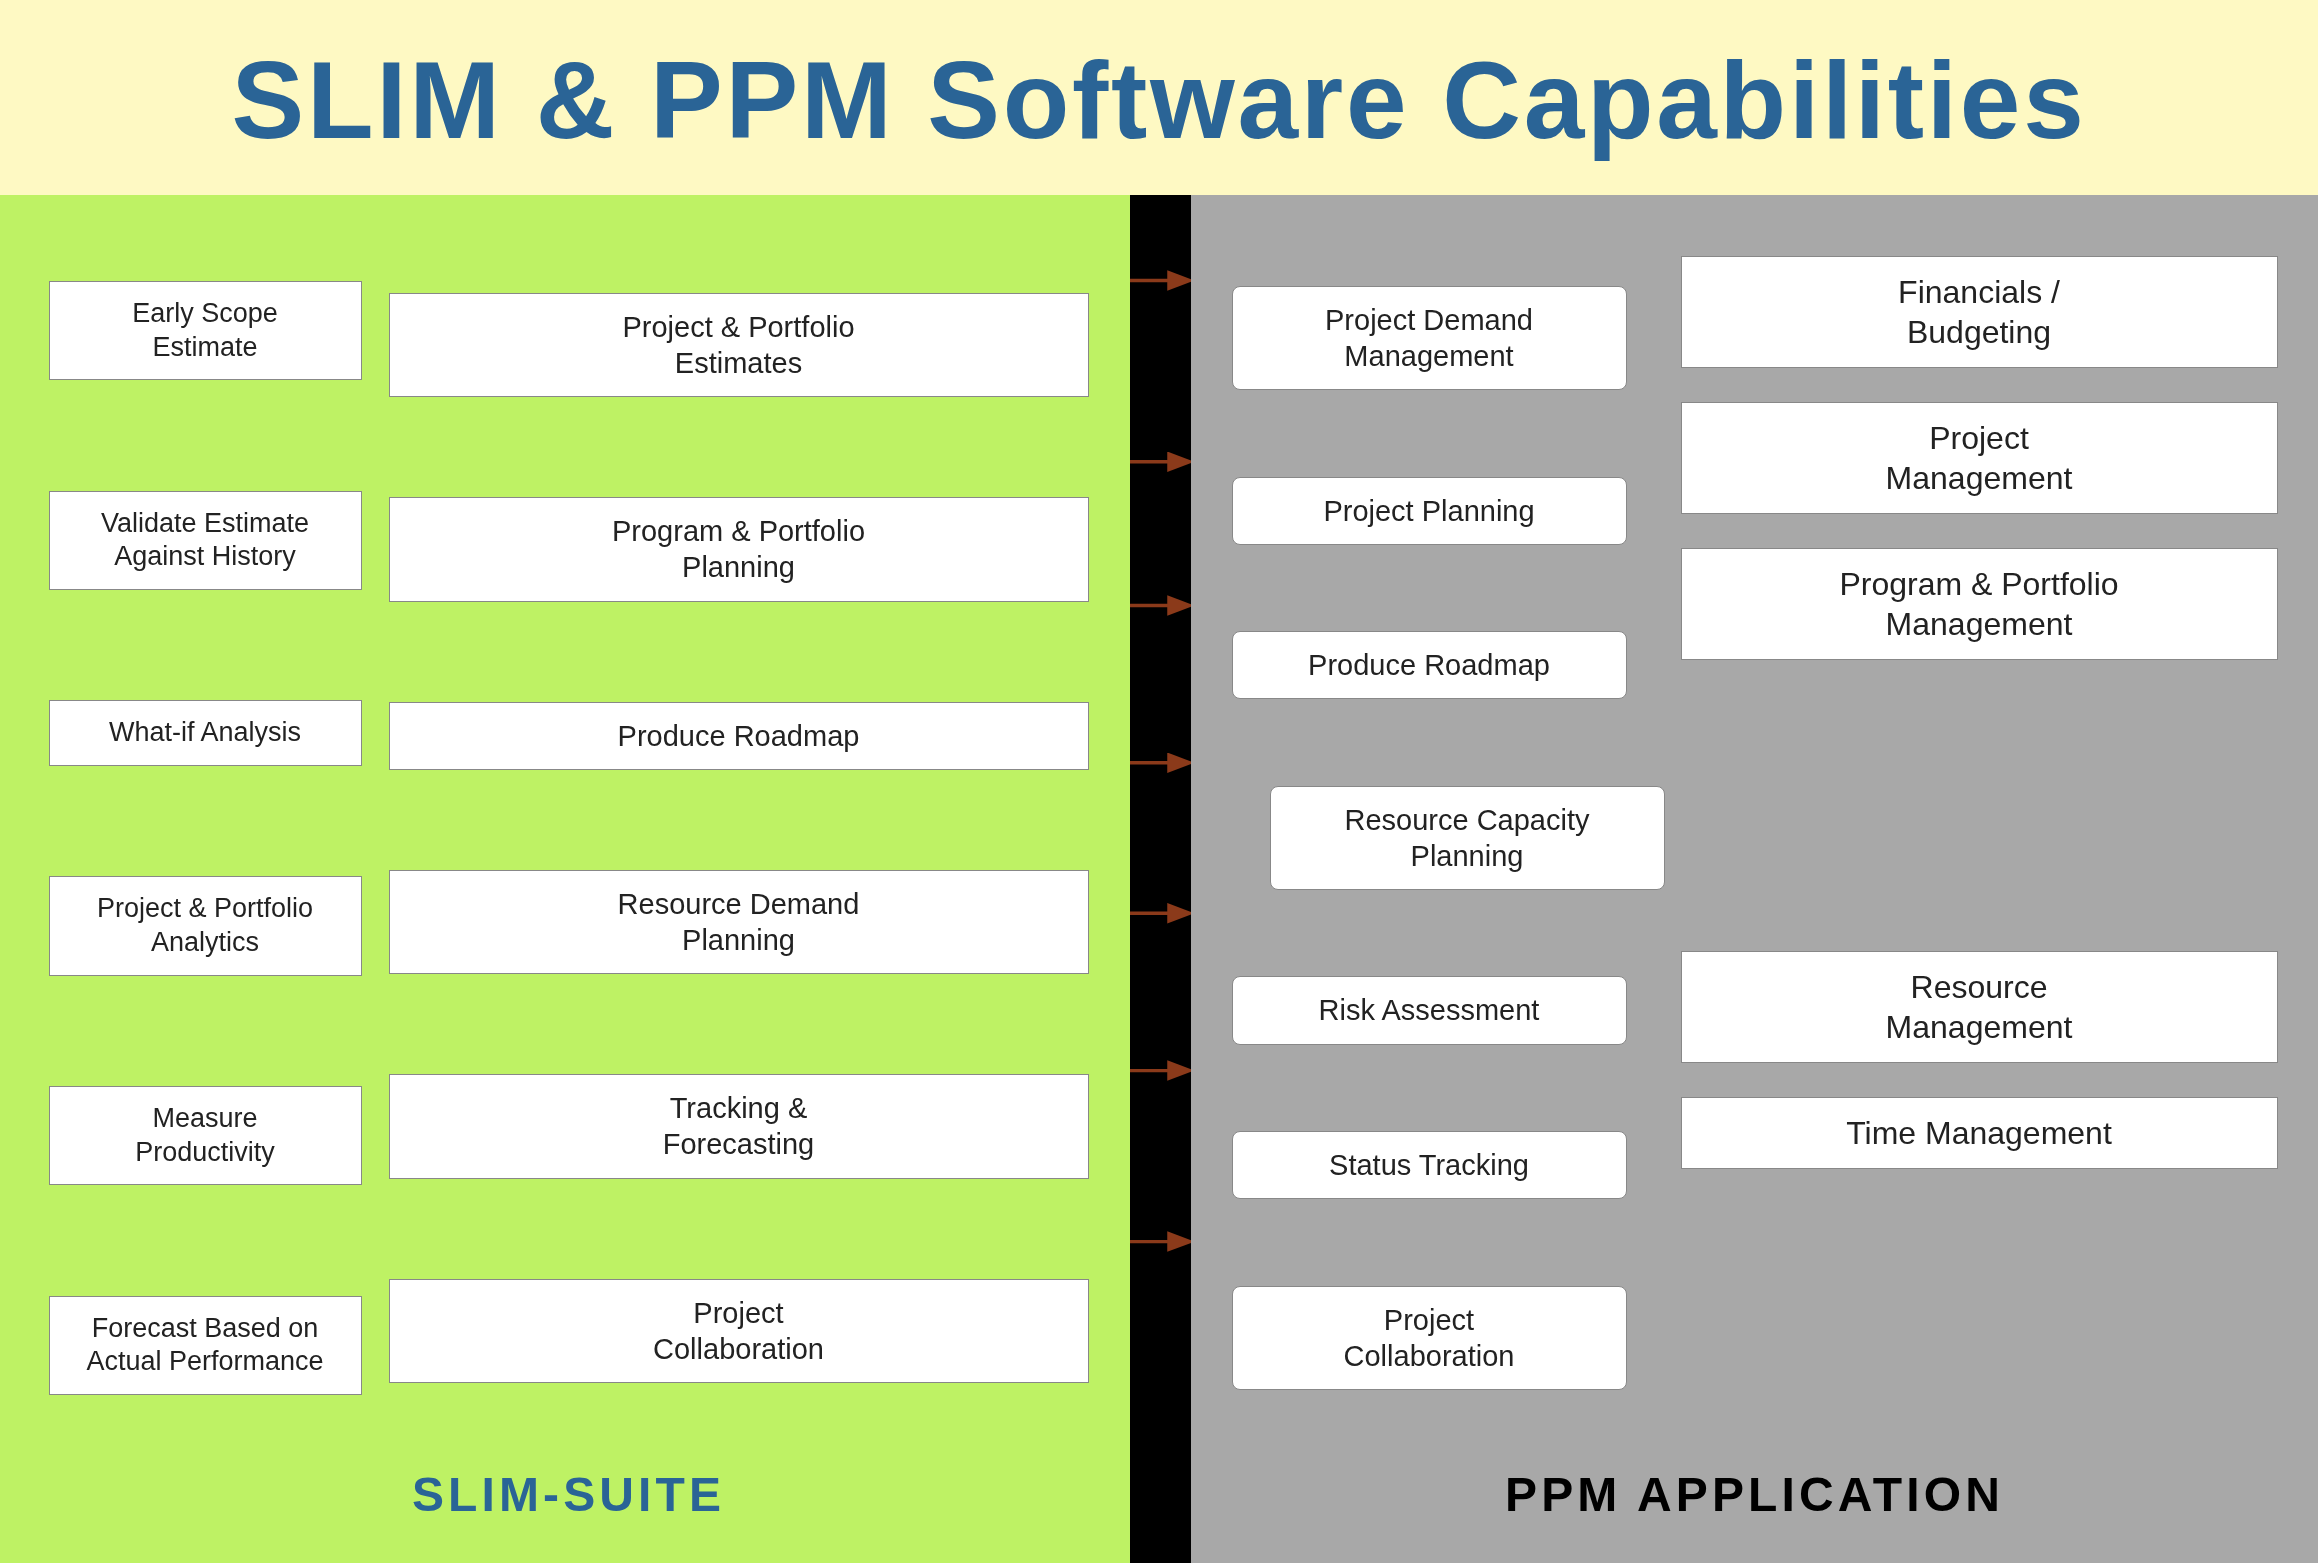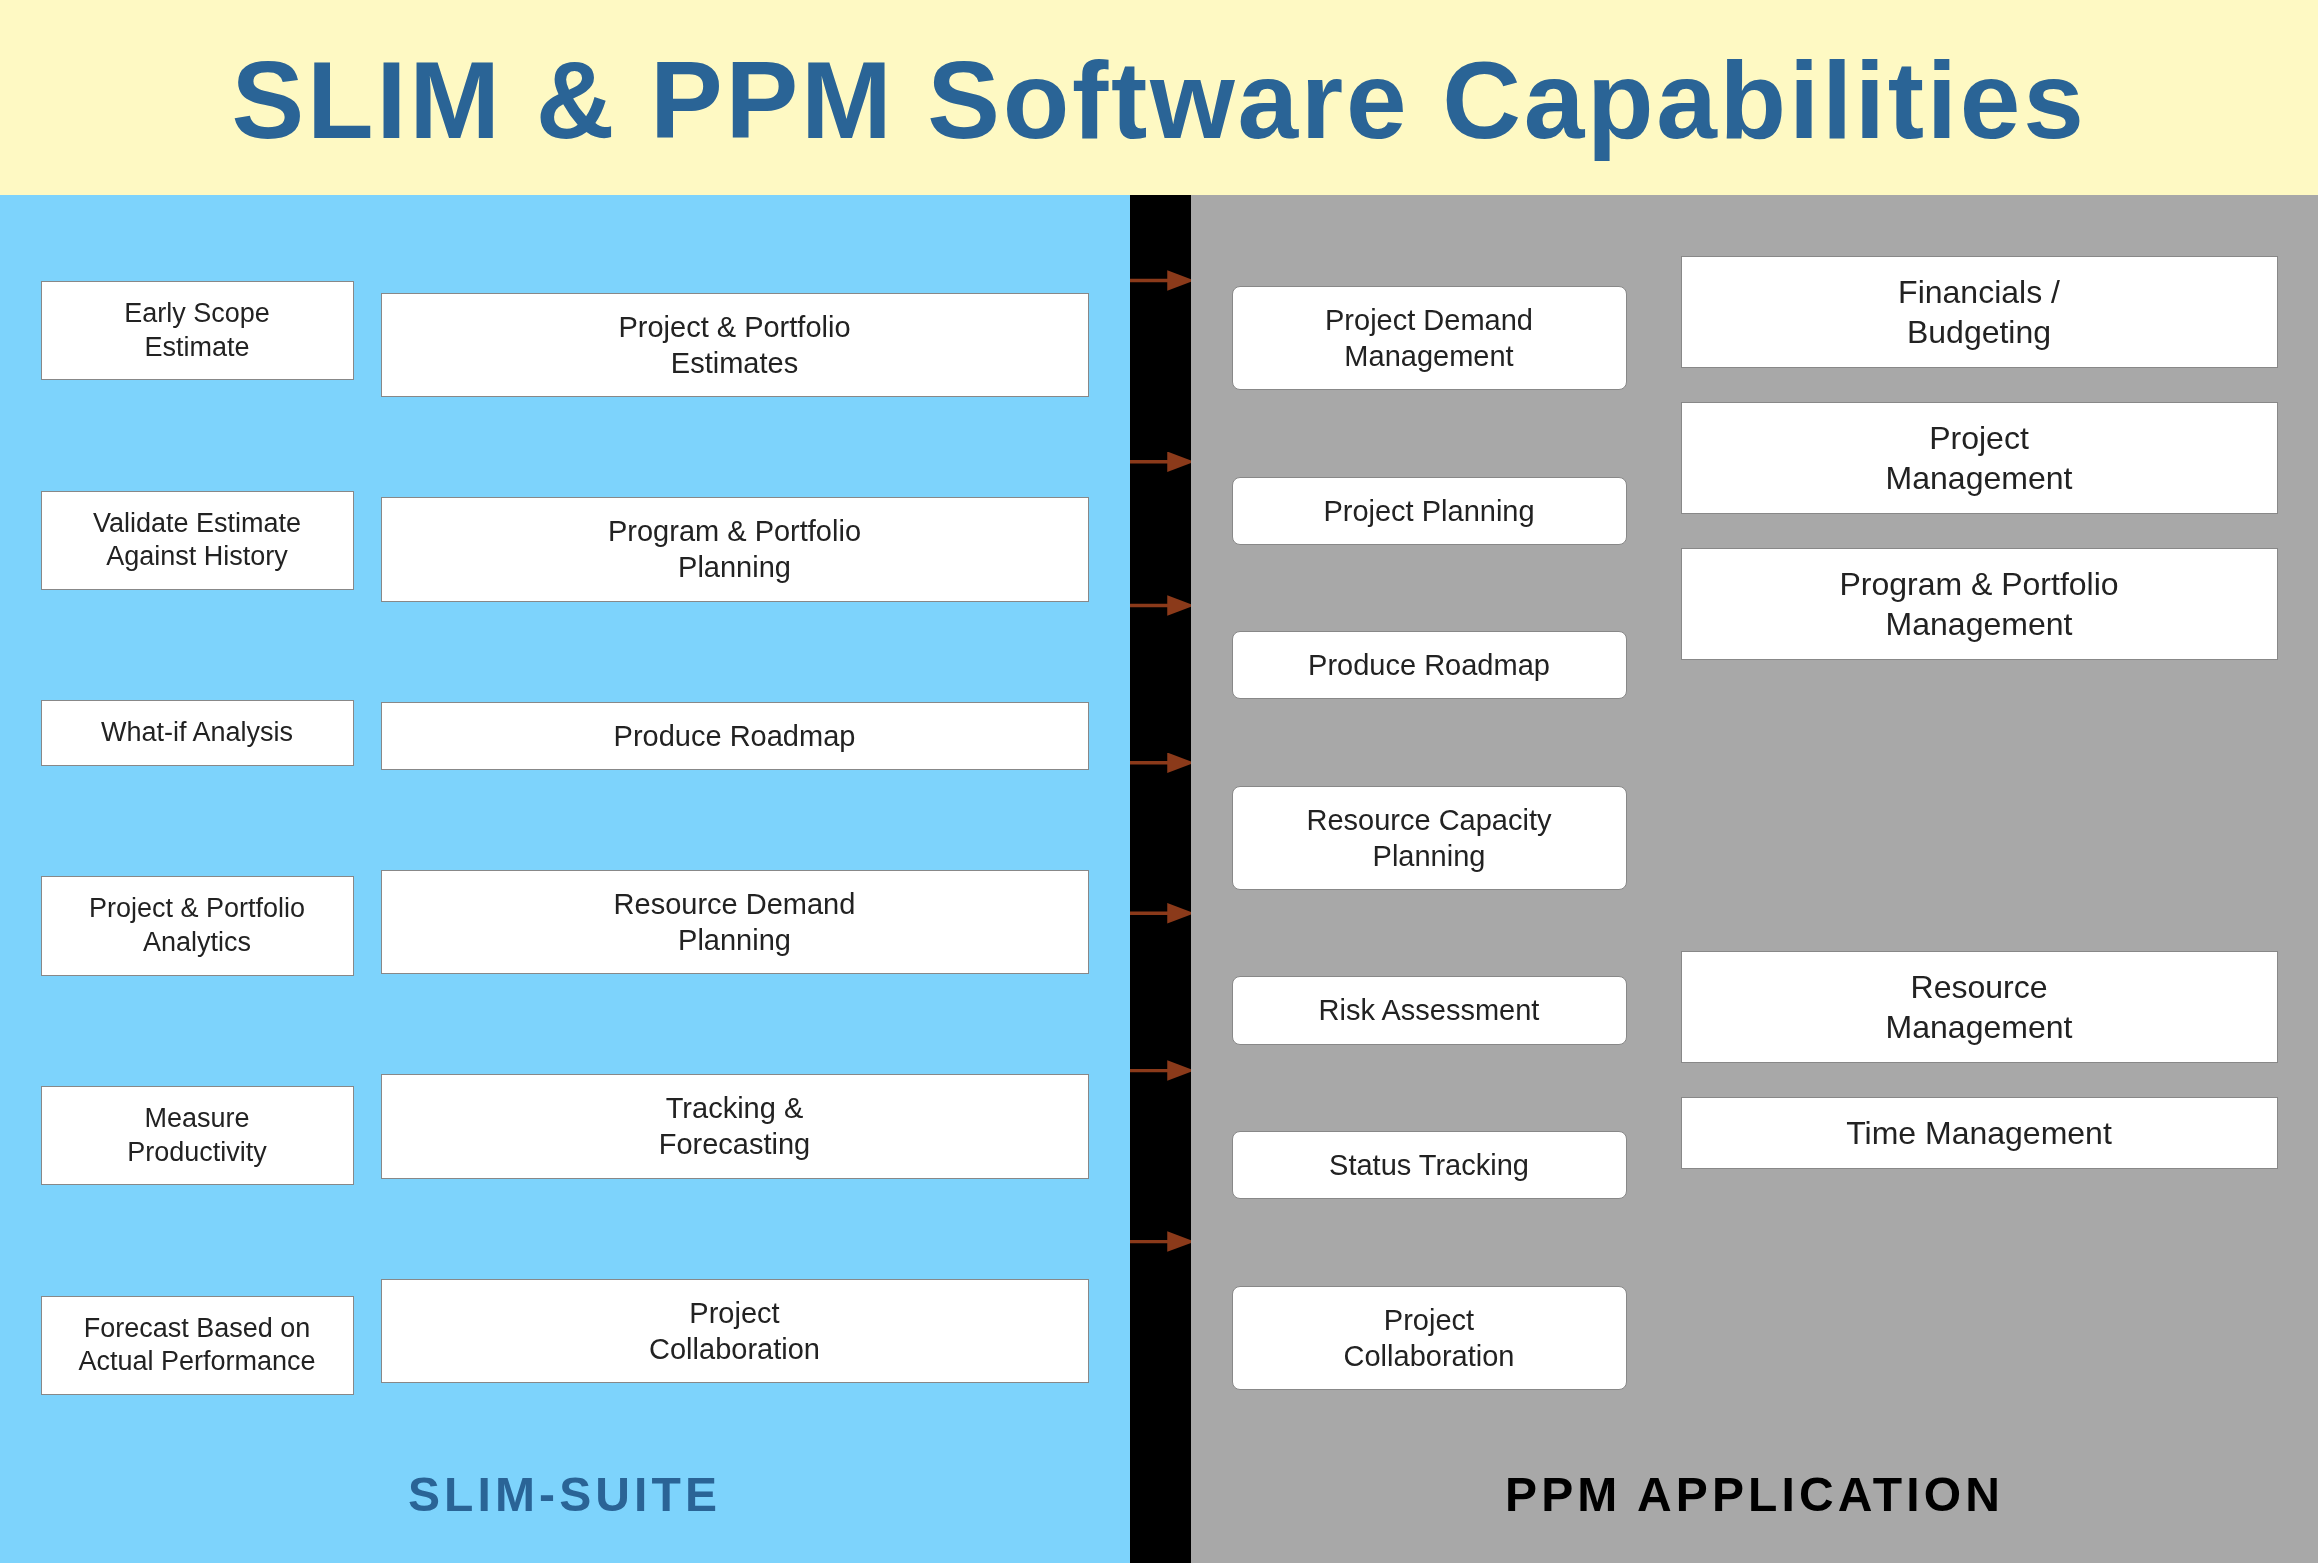--- a/index.html
+++ b/index.html
@@ -109,25 +109,25 @@
       color: #000000;
     }
 
     
     .main-layout {
       display: flex;
       flex: 1;
     }
 
     .slim-section {
-      background: #7dd3fc;
+      background: #bef264;
       flex: 0 0 1130px;
       display: flex;
       flex-direction: column;
-      padding: 41px 0 0 0;
+      padding: 41px 0 0 8px;
     }
 
     .slim-content {
       display: flex;
       flex: 1;
       padding: 0 41px;
     }
 
     .ppm-section {
       background: #a8a8a8;
@@ -260,21 +260,21 @@
       </svg>
     </div>
 
     <div class="ppm-section">
       <div class="ppm-content">
 
         <div class="ppm-left-col" style="flex:0 0 395px;">
           <div class="box" style="display:flex;align-items:center;justify-content:center;">Project Demand<br>Management</div>
           <div class="box" style="display:flex;align-items:center;justify-content:center;">Project Planning</div>
           <div class="box" style="display:flex;align-items:center;justify-content:center;">Produce Roadmap</div>
-          <div class="box" style="display:flex;align-items:center;justify-content:center;">Resource Capacity<br>Planning</div>
+          <div class="box" style="display:flex;align-items:center;justify-content:center;margin-left:38px;">Resource Capacity<br>Planning</div>
           <div class="box" style="display:flex;align-items:center;justify-content:center;">Risk Assessment</div>
           <div class="box" style="display:flex;align-items:center;justify-content:center;">Status Tracking</div>
           <div class="box" style="display:flex;align-items:center;justify-content:center;">Project<br>Collaboration</div>
         </div>
 
         <div class="ppm-right-col" style="flex:1; padding-left:54px; justify-content:flex-start; gap:34px; padding-top:20.4px;">
           <div class="box" style="display:flex;align-items:center;justify-content:center;">Financials /<br>Budgeting</div>
           <div class="box" style="display:flex;align-items:center;justify-content:center;">Project<br>Management</div>
           <div class="box" style="display:flex;align-items:center;justify-content:center;">Program &amp; Portfolio<br>Management</div>
           <div style="flex:1;"></div>

